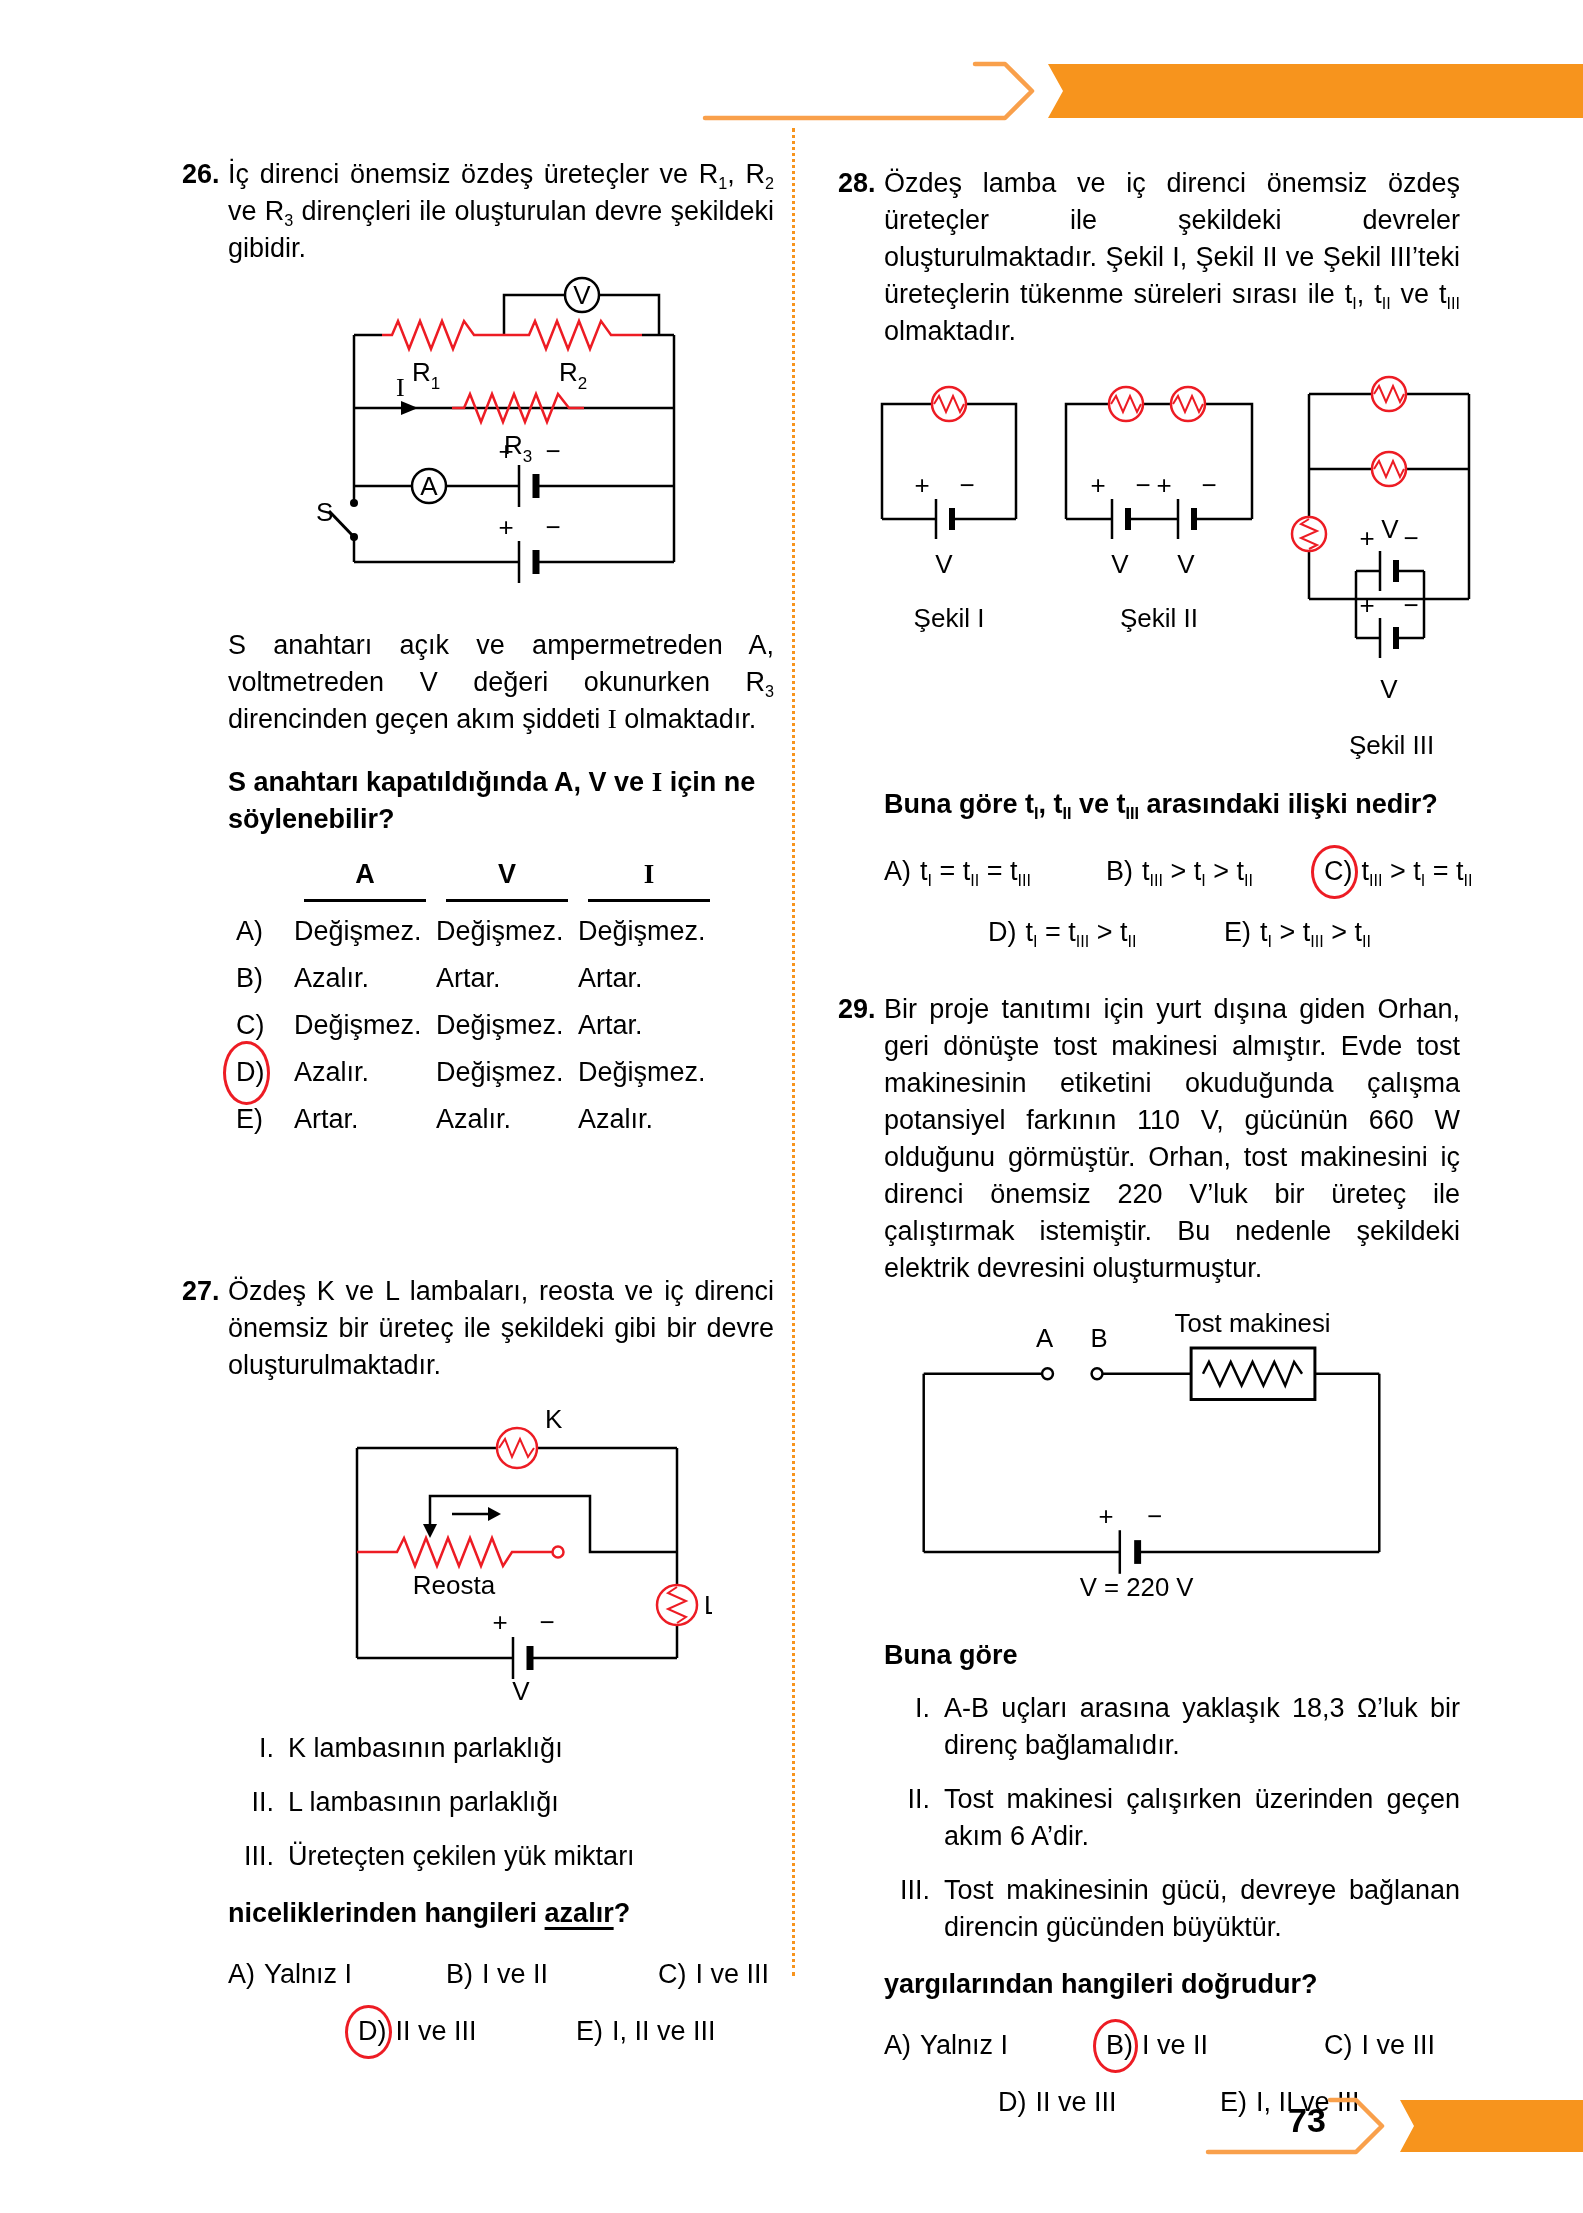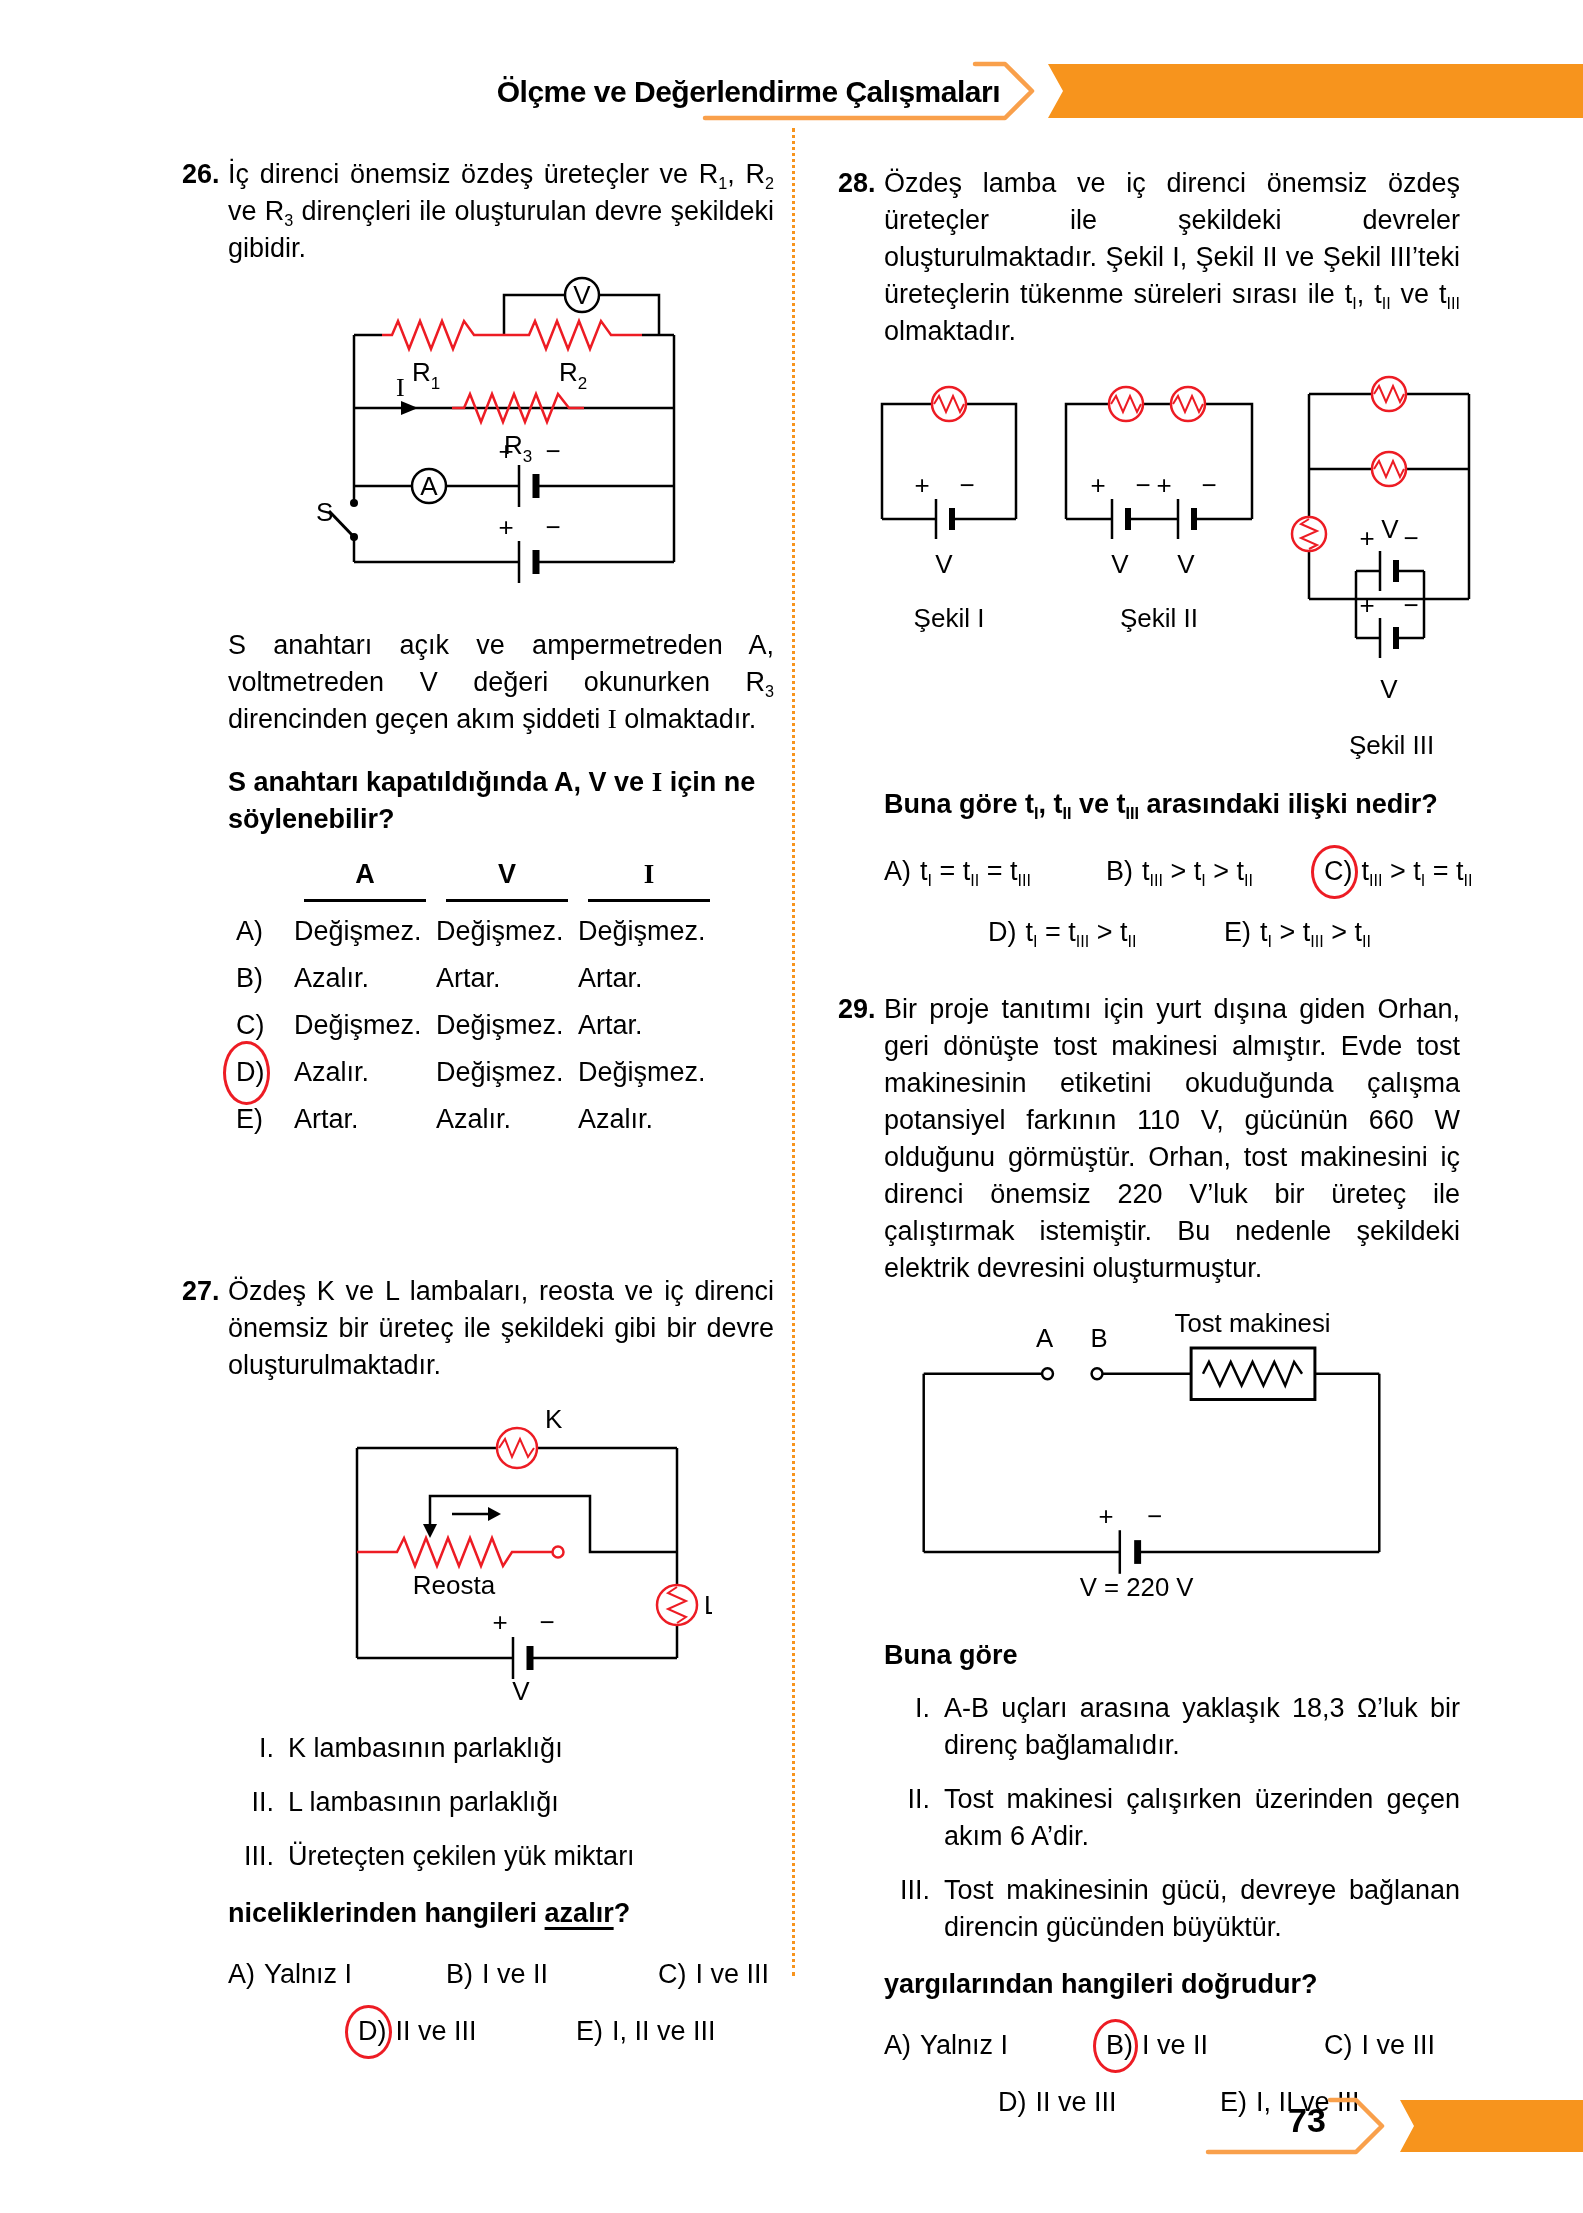--- a/index.html
+++ b/index.html
@@ -72,21 +72,20 @@
 </style>
 </head>
 <body>
 
 <div class="page">
 
   <svg class="deco-svg" width="1583" height="140">
     <path d="M 975,64 h 30 l 27,27 l -27,27 H 705" fill="none" stroke="#F9A04B" stroke-width="4.5" stroke-linejoin="round" stroke-linecap="round"></path>
     <path d="M 1048,64 H 1583 V 118 H 1048 L 1063,91 Z" fill="#F7941D"></path>
   </svg>
-  <div class="hdr-title">Ölçme ve Değerlendirme Çalışmaları</div>
 
   <div class="divider"></div>
 
   <div class="col-left">
 
     <div>
       <div class="qhead">
         <span class="qnum">26.</span>
         <span class="qtext">İç direnci önemsiz özdeş üreteçler ve R<sub>1</sub>, R<sub>2</sub> ve R<sub>3</sub> dirençleri ile oluşturulan devre şekildeki gibidir.</span>
       </div>

